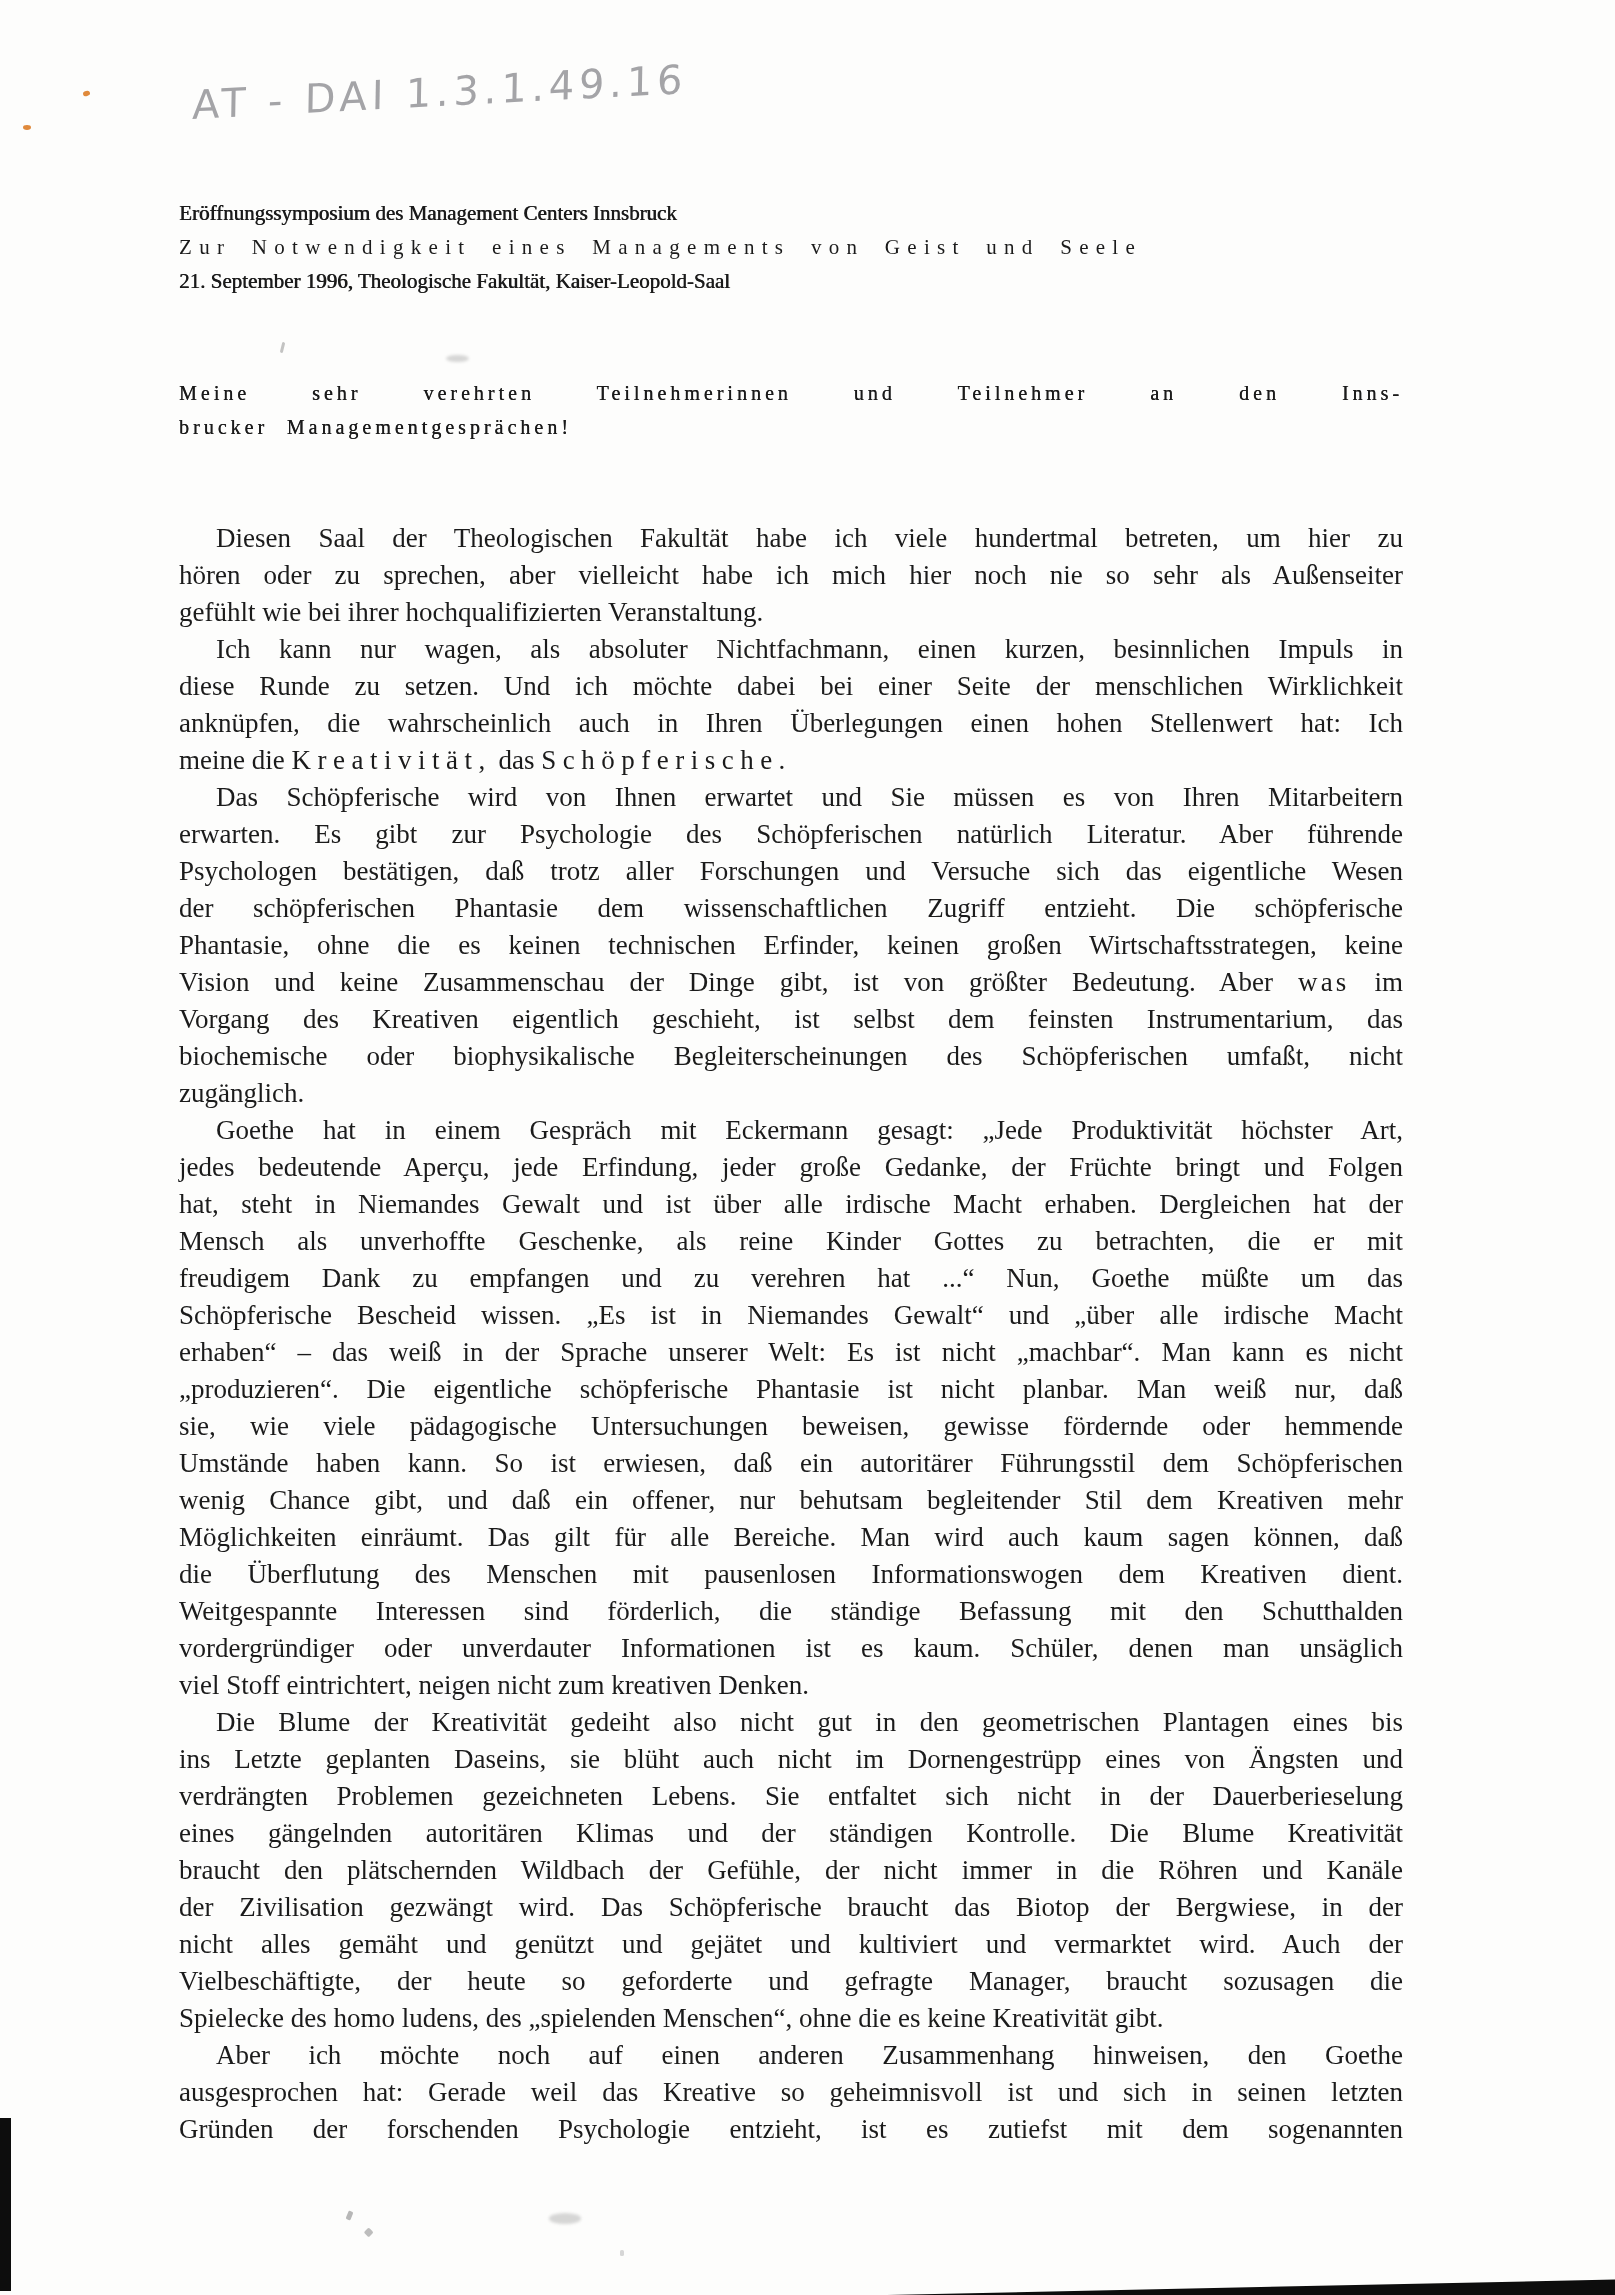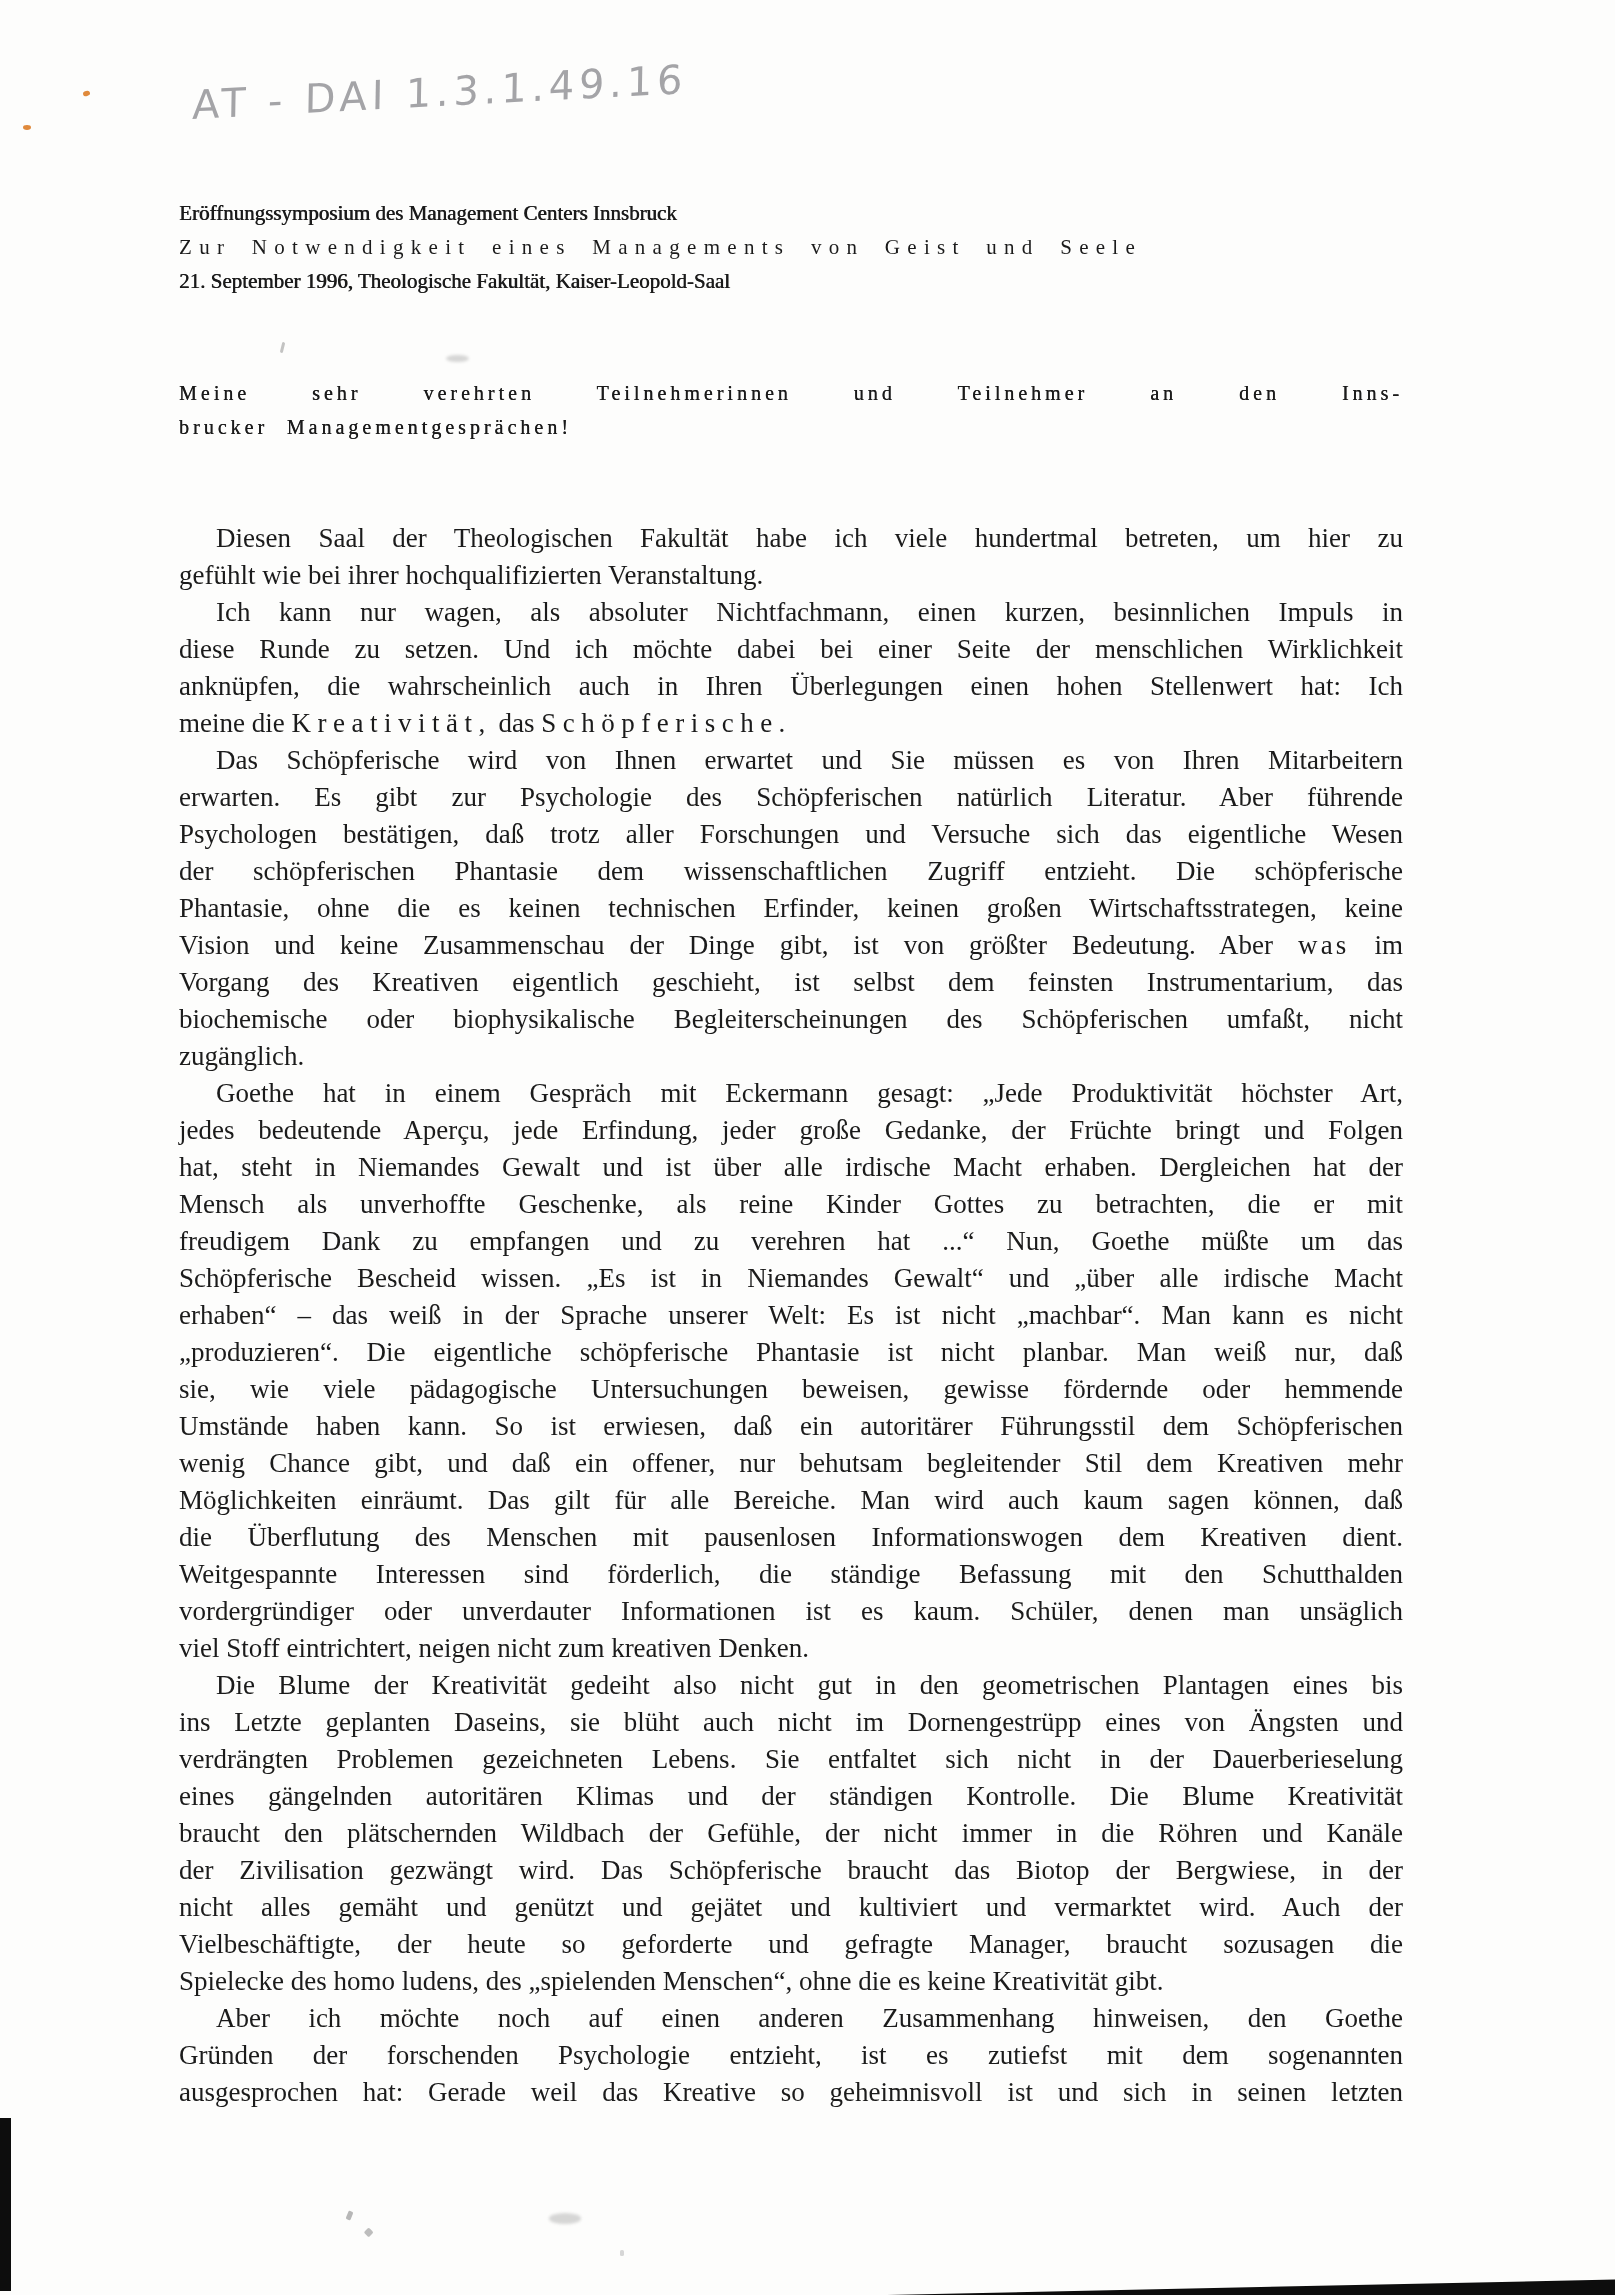--- a/index.html
+++ b/index.html
@@ -69,20 +69,21 @@
 
   <div class="block salut">
     <div class="ln">Meine sehr verehrten Teilnehmerinnen und Teilnehmer an den Inns-</div>
     <div class="ln end">brucker Managementgesprächen!</div>
   </div>
 
   <div class="block bodytext">
 
     <div>
       <div class="ln ind">Diesen Saal der Theologischen Fakultät habe ich viele hundertmal betreten, um hier zu</div>
+      <div class="ln">hören oder zu sprechen, aber vielleicht habe ich mich hier noch nie so sehr als Außenseiter</div>
       <div class="ln end">gefühlt wie bei ihrer hochqualifizierten Veranstaltung.</div>
     </div>
 
     <div>
       <div class="ln ind">Ich kann nur wagen, als absoluter Nichtfachmann, einen kurzen, besinnlichen Impuls in</div>
       <div class="ln">diese Runde zu setzen. Und ich möchte dabei bei einer Seite der menschlichen Wirklichkeit</div>
       <div class="ln">anknüpfen, die wahrscheinlich auch in Ihren Überlegungen einen hohen Stellenwert hat: Ich</div>
       <div class="ln end"><span>meine die </span><span class="spseg">Kreativität,</span><span> das </span><span class="spseg">Schöpferische.</span></div>
     </div>
 
@@ -124,22 +125,22 @@
       <div class="ln">eines gängelnden autoritären Klimas und der ständigen Kontrolle. Die Blume Kreativität</div>
       <div class="ln">braucht den plätschernden Wildbach der Gefühle, der nicht immer in die Röhren und Kanäle</div>
       <div class="ln">der Zivilisation gezwängt wird. Das Schöpferische braucht das Biotop der Bergwiese, in der</div>
       <div class="ln">nicht alles gemäht und genützt und gejätet und kultiviert und vermarktet wird. Auch der</div>
       <div class="ln">Vielbeschäftigte, der heute so geforderte und gefragte Manager, braucht sozusagen die</div>
       <div class="ln end">Spielecke des homo ludens, des „spielenden Menschen“, ohne die es keine Kreativität gibt.</div>
     </div>
 
     <div>
       <div class="ln ind">Aber ich möchte noch auf einen anderen Zusammenhang hinweisen, den Goethe</div>
+      <div class="ln">ausgesprochen hat: Gerade weil das Kreative so geheimnisvoll ist und sich in seinen letzten</div>
       <div class="ln">Gründen der forschenden Psychologie entzieht, ist es zutiefst mit dem sogenannten</div>
-      <div class="ln">ausgesprochen hat: Gerade weil das Kreative so geheimnisvoll ist und sich in seinen letzten</div>
     </div>
 
   </div>
 
   <div class="mark m1"></div>
   <div class="mark m2"></div>
   <div class="mark m3"></div>
   <div class="mark m4"></div>
   <div class="mark m5"></div>
   <div class="mark m6"></div>

